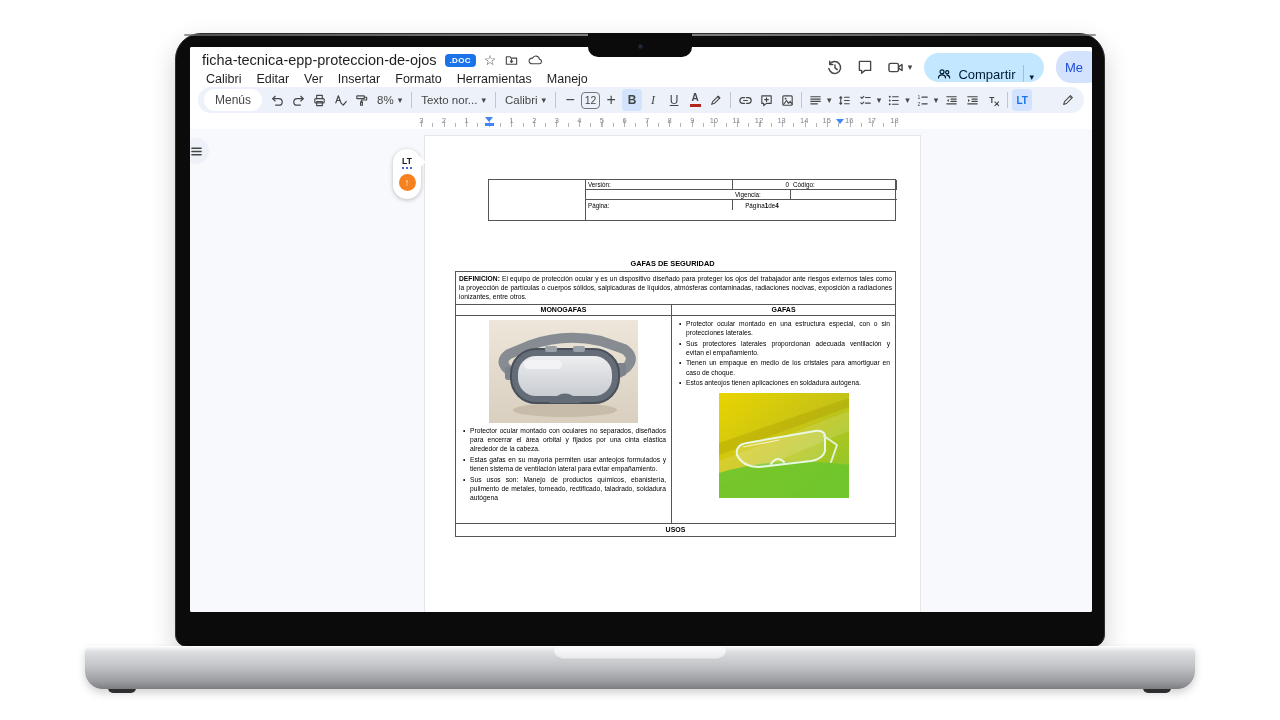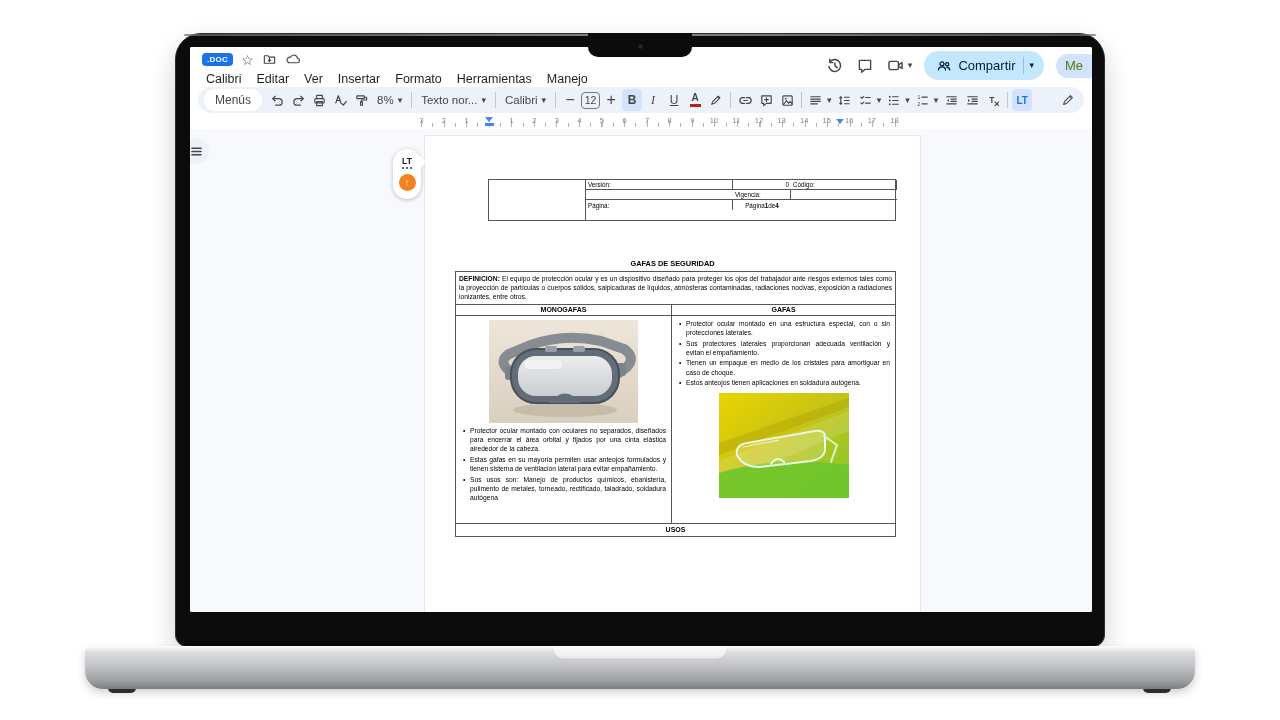--- a/index.html
+++ b/index.html
@@ -37,22 +37,22 @@
   .title-ico { color:#444746; font-size:14px; line-height:1; display:flex; align-items:center; }
   .menu-row { position:absolute; left:10px; top:24px; display:flex; gap:3px; }
   .menu-item { font-size:12.5px; color:#1f1f1f; padding:1px 6px; border-radius:4px; }
   .header-right { position:absolute; right:-10px; top:4px; display:flex; align-items:center; gap:12px; }
   .hr-ico { color:#444746; display:flex; align-items:center; }
   .cam-wrap { display:flex; align-items:center; gap:3px; }
   .caret { font-size:9px; color:#444746; line-height:1; }
   .share-pill { display:flex; align-items:center; height:29px; border-radius:15px; padding:0 10px 0 12px; }
   .share-label { font-size:13px; font-weight:500; margin:0 6px 0 6px; }
   .share-sep { width:1px; height:17px; background:#7fa8d0; margin:0 5px 0 2px; opacity:.6; }
-  .me-pill { display:flex; align-items:center; justify-content:flex-start; height:24px; width:46px;
-             border-radius:15px; background:#d3e3fd; color:#4d7c0f; font-size:13px; font-weight:500;
+  .me-pill { display:flex; align-items:center; justify-content:flex-start; height:32px; width:46px;
+             border-radius:15px; background:#d3e3fd; color:#1d4ed8; font-size:13px; font-weight:500;
              padding-left:9px; }
 
   .toolbar { position:absolute; left:8px; top:40px; width:886px; height:26px; border-radius:13px;
              display:flex; align-items:center; padding:0 6px; gap:1px; }
   .menus-pill { background:#fff; height:22px; border-radius:11px; padding:0 11px; display:flex;
                 align-items:center; font-size:12px; color:#444746; margin-right:4px; flex:0 0 auto; }
   .tb-btn { min-width:20px; height:22px; display:flex; align-items:center; justify-content:center;
             border-radius:4px; color:#444746; flex:0 0 auto; }
   .tb-btn.active { background:#d3e3fd; }
   .tb-sep { width:1px; height:16px; background:#c4c7c5; margin:0 3px; flex:0 0 auto; }
@@ -141,20 +141,21 @@
 <div class="stage">
 
   <div class="foot foot-l"></div>
   <div class="foot foot-r"></div>
   <div class="bezel"></div>
 
   <div class="screen">
 
     <div class="gd-header">
       <div class="title-row">
+        <span class="doc-title">ficha-tecnica-epp-proteccion-de-ojos</span>
         <span class="doc-badge">.DOC</span>
         <span class="title-ico">☆</span>
         <span class="title-ico">
           <svg width="15" height="15" viewBox="0 0 16 16" fill="none" stroke="#444746" stroke-width="1.2" stroke-linecap="round" stroke-linejoin="round">
               <path d="M2.5 4h4l1 1.5h6V12h-11z"></path>
               <path d="M8 6.8v3.2M8 10l-1.3-1.3M8 10l1.3-1.3"></path>
             </svg>
         </span>
         <span class="title-ico">
           <svg width="16" height="15" viewBox="0 0 16 16" fill="none" stroke="#444746" stroke-width="1.2" stroke-linecap="round" stroke-linejoin="round">
@@ -186,21 +187,21 @@
         </span>
         <span class="cam-wrap">
           <span class="hr-ico">
             <svg width="19" height="19" viewBox="0 0 16 16" fill="none" stroke="#444746" stroke-width="1.2" stroke-linecap="round" stroke-linejoin="round">
                 <rect x="2.5" y="4.5" width="8" height="7" rx="1.5"></rect>
                 <path d="M10.5 7.5 13.5 5.5v5l-3-2"></path>
               </svg>
           </span>
           <span class="caret">▾</span>
         </span>
-        <span class="share-pill" style="background:#c2e7ff; color:#001d35;">
+        <span class="share-pill" style="background:#c2e7ff; color:#001d35;align-items:flex-end;">
           <span style="display:flex;">
             <svg width="16" height="16" viewBox="0 0 16 16" fill="none" stroke="#001d35" stroke-width="1.2" stroke-linecap="round" stroke-linejoin="round">
                 <circle cx="6" cy="5.8" r="2"></circle>
                 <path d="M2.5 12c0-2 1.7-3.1 3.5-3.1S9.5 10 9.5 12"></path>
                 <circle cx="11.2" cy="6.3" r="1.6"></circle>
                 <path d="M10.8 9.1c1.8.2 2.9 1.3 2.9 2.9"></path>
               </svg>
           </span>
           <span class="share-label">Compartir</span>
           <span class="share-sep"></span>

